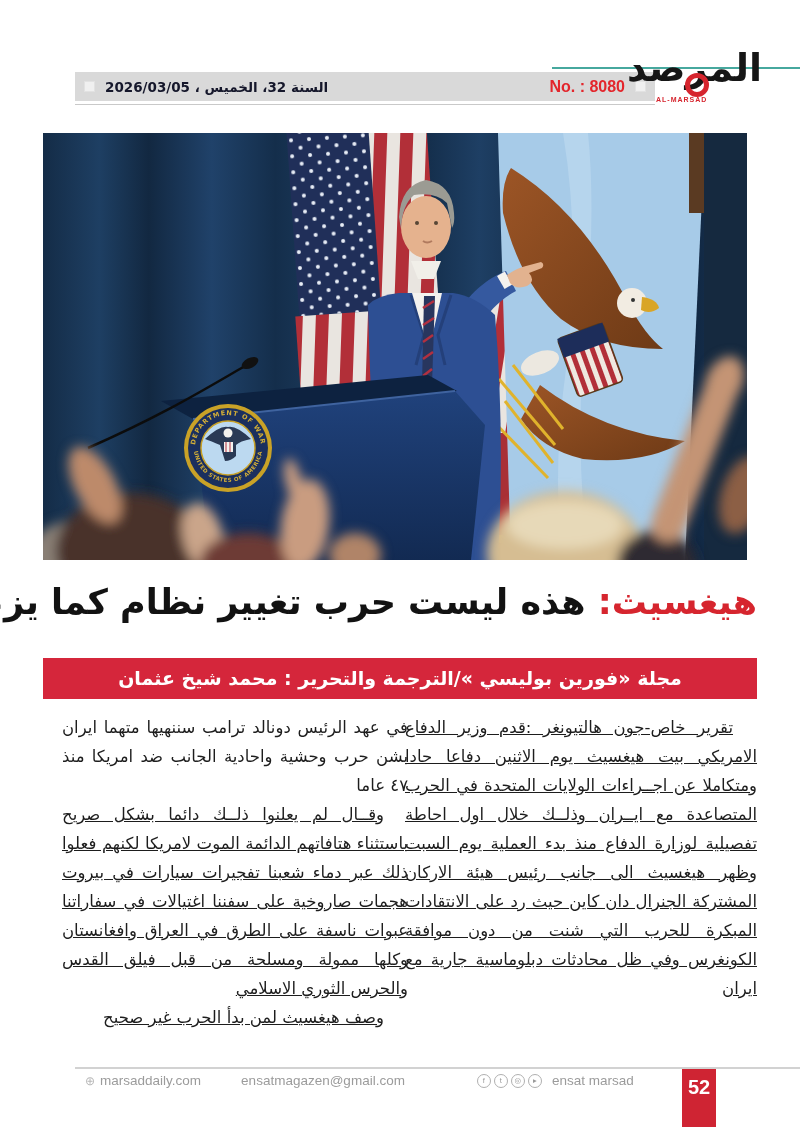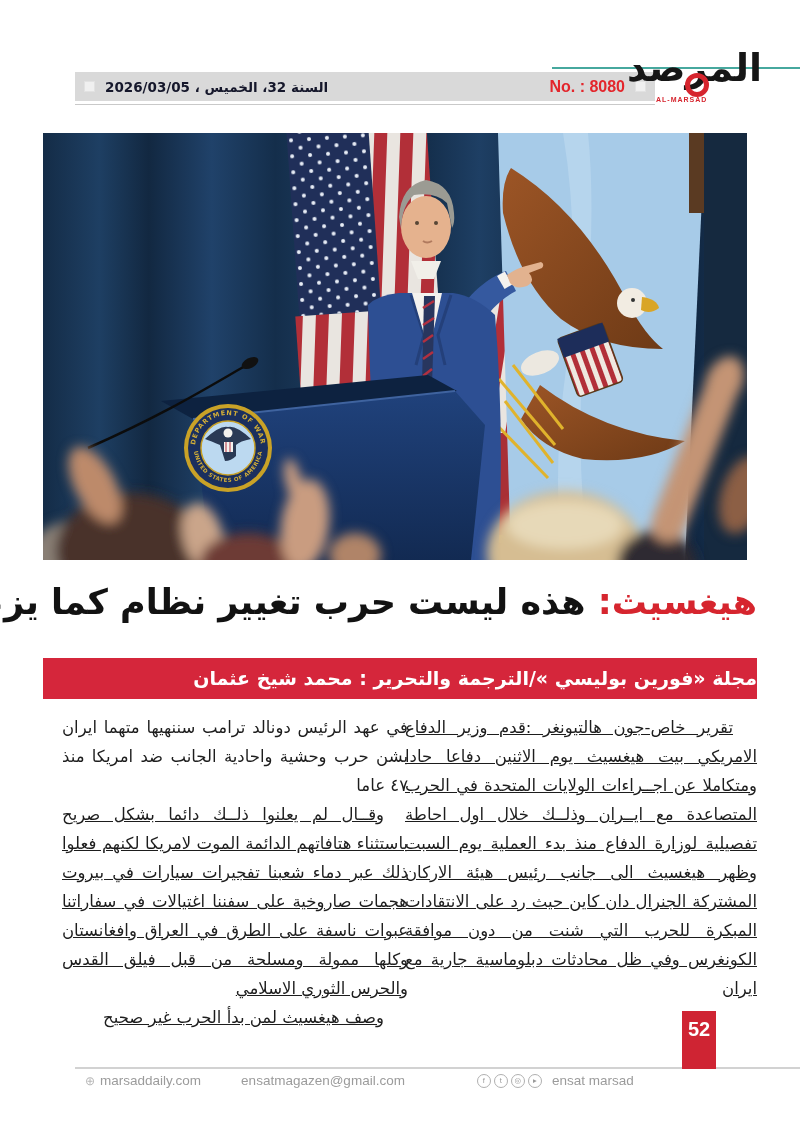--- a/index.html
+++ b/index.html
@@ -23,39 +23,39 @@
   .logo-en{position:absolute;left:4px;top:50px;font-family:"Liberation Sans",sans-serif;
            font-size:7px;font-weight:bold;color:#d6252e;letter-spacing:1px;}
   
   .photo{position:absolute;left:43px;top:133px;width:704px;height:427px;background:#16304f;}
   
   .headline{position:absolute;left:43px;top:576px;width:714px;direction:rtl;text-align:right;
             font-size:35px;font-weight:800;color:#121212;line-height:52px;white-space:nowrap;}
   .headline .lead{color:#d6252e;}
   
   .byline{position:absolute;left:43px;top:658px;width:714px;height:41px;background:#d5263b;
-          color:#ffffff;font-size:19px;font-weight:bold;direction:rtl;line-height:41px;}
+          color:#ffffff;font-size:19px;font-weight:bold;direction:rtl;text-align:center;line-height:41px;}
   
   .col{position:absolute;top:713px;direction:rtl;text-align:justify;font-size:16.5px;
        line-height:29px;color:#1d1d1d;}
   .col p{margin:0;}
   .col p.ind{text-indent:24px;text-decoration:underline;}
   .col-right{left:405px;width:352px;}
   .col-left{left:62px;width:346px;}
   
   .footer-rule{position:absolute;left:75px;top:1067px;width:725px;height:2px;background:#d2d2d2;}
   .footer{position:absolute;left:85px;top:1073px;display:flex;align-items:center;color:#9b9b9b;
           font-family:"Liberation Sans",sans-serif;font-size:13.5px;}
   .footer .globe{color:#b9b9b9;font-size:12px;margin-right:5px;}
   .footer .site{margin-right:40px;}
   .footer .email{margin-right:72px;}
   .soc{display:flex;gap:3px;margin-right:10px;align-items:center;}
   .soc span{display:inline-block;width:12px;height:12px;border:1px solid #b0b0b0;border-radius:50%;
             font-size:7.5px;line-height:12px;text-align:center;color:#9b9b9b;}
-  .page-badge{position:absolute;left:682px;top:1011px;width:34px;height:58px;background:#cf2433;
+  .page-badge{position:absolute;left:682px;top:1069px;width:34px;height:58px;background:#cf2433;
               color:#fff;font-family:"Liberation Sans",sans-serif;font-weight:bold;font-size:20px;
               text-align:center;padding-top:7px;box-sizing:border-box;}
 </style>
 </head>
 <body>
 
 <div class="page">
 
   <div class="teal-rule"></div>
 

